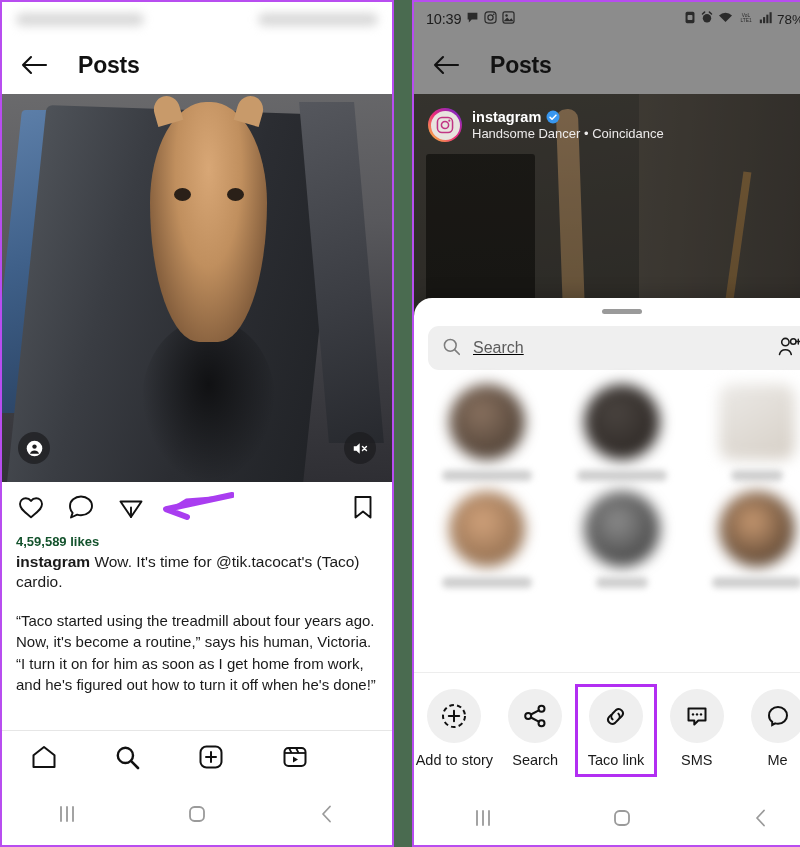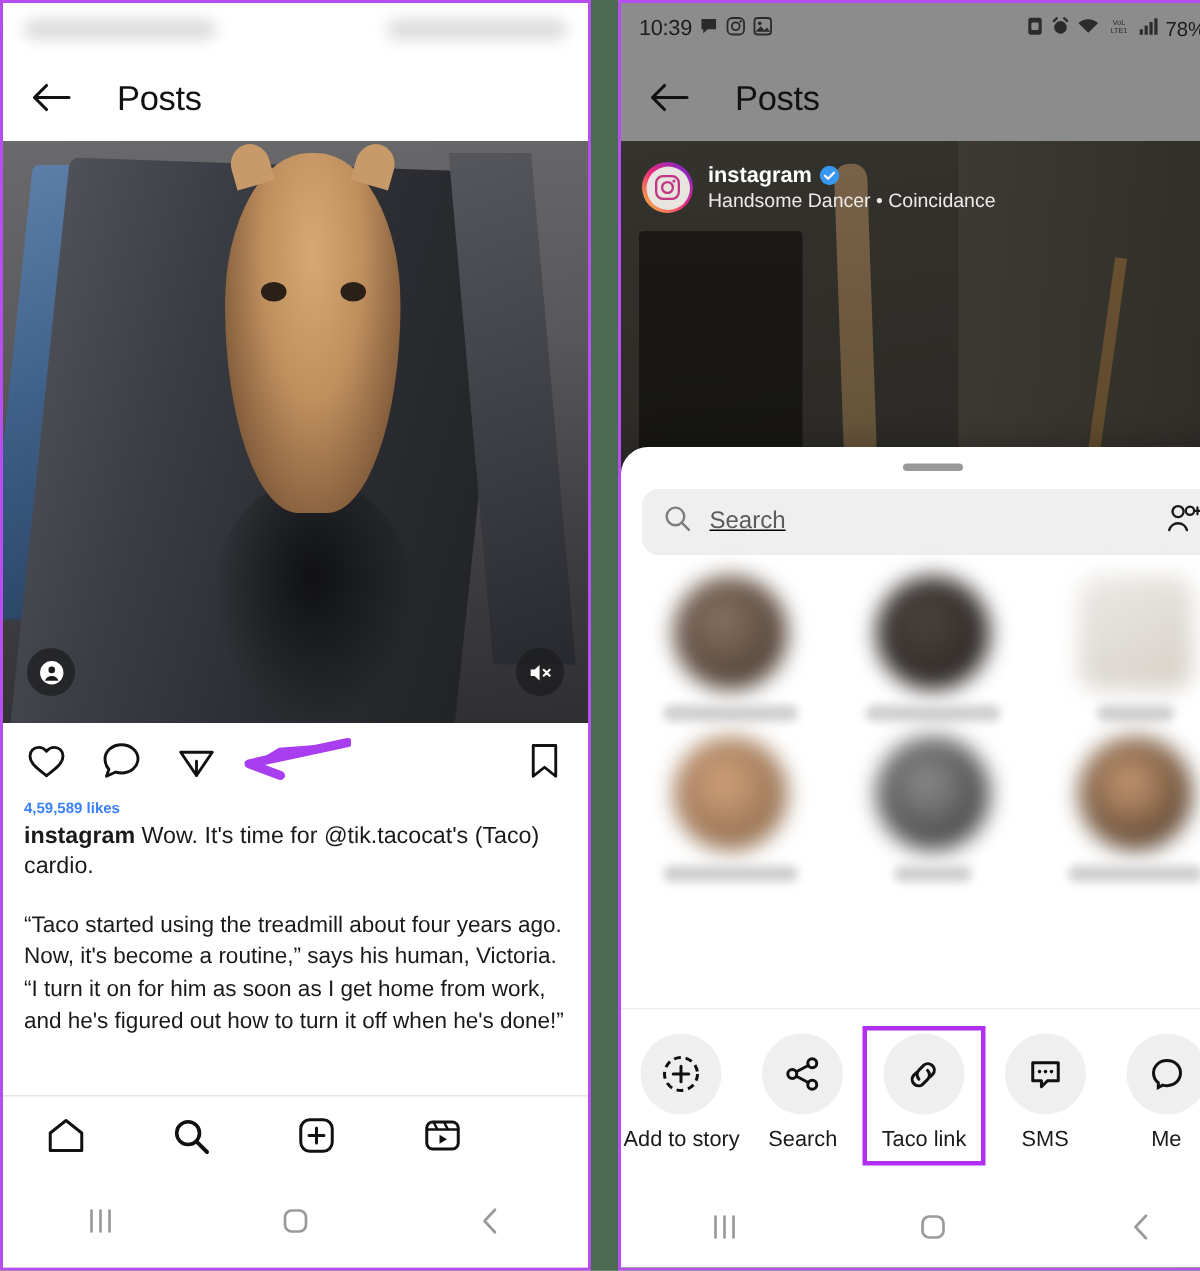--- a/index.html
+++ b/index.html
@@ -30,21 +30,21 @@
   .blur-pill { background: #d9d9d9; border-radius: 8px; filter: blur(5px); height: 13px; }
   .blur-pill.a { width: 128px; }
   .blur-pill.b { width: 120px; }
 
   
   .appbar {
     height: 58px; background: #fff;
     display: flex; align-items: center; gap: 30px;
     padding-left: 18px;
   }
-  .appbar-title { font-size: 23px; font-weight: normal; color: #111; letter-spacing: -0.2px; }
+  .appbar-title { font-size: 23px; font-weight: bold; color: #111; letter-spacing: -0.2px; }
   .back-arrow { width: 28px; height: 22px; display: block; }
 
   
   .media-left {
     position: relative; height: 388px; overflow: hidden;
     background: linear-gradient(175deg, #6a6a6c 0%, #58585c 38%, #3d3d42 72%, #2e2e33 100%);
   }
   .tread-belt {
     position: absolute; left: 6%; top: 4%; width: 76%; height: 104%;
     background: linear-gradient(100deg, #4e5258 0%, #3a3d43 30%, #2b2d32 62%, #212327 100%);
@@ -91,21 +91,21 @@
   .actions {
     position: relative; height: 50px; background: #fff;
     display: flex; align-items: center; padding: 0 14px; gap: 20px;
   }
   .act-icon { width: 30px; height: 30px; display: block; cursor: pointer; }
   .act-spacer { flex: 1; }
   .point-arrow { position: absolute; left: 140px; top: 8px; width: 92px; height: 34px; pointer-events: none; }
 
   
   .caption { padding: 2px 14px 0 14px; background: #fff; }
-  .likes { font-size: 10px; font-weight: bold; color: #3b82f6; margin-bottom: 3px; }
+  .likes { font-size: 13px; font-weight: bold; color: #14532d; margin-bottom: 3px; }
   .cap-line { font-size: 15.5px; color: #1a1a1a; line-height: 1.32; }
   .cap-user { font-weight: bold; }
   .cap-body { font-size: 15px; color: #1a1a1a; line-height: 1.42; margin-top: 17px; }
 
   
   .tabbar {
     position: absolute; left: 0; bottom: 63px; width: 100%;
     height: 52px; background: #fff; border-top: 1px solid #e6e6e6;
     display: flex; align-items: center; justify-content: space-around;
   }

